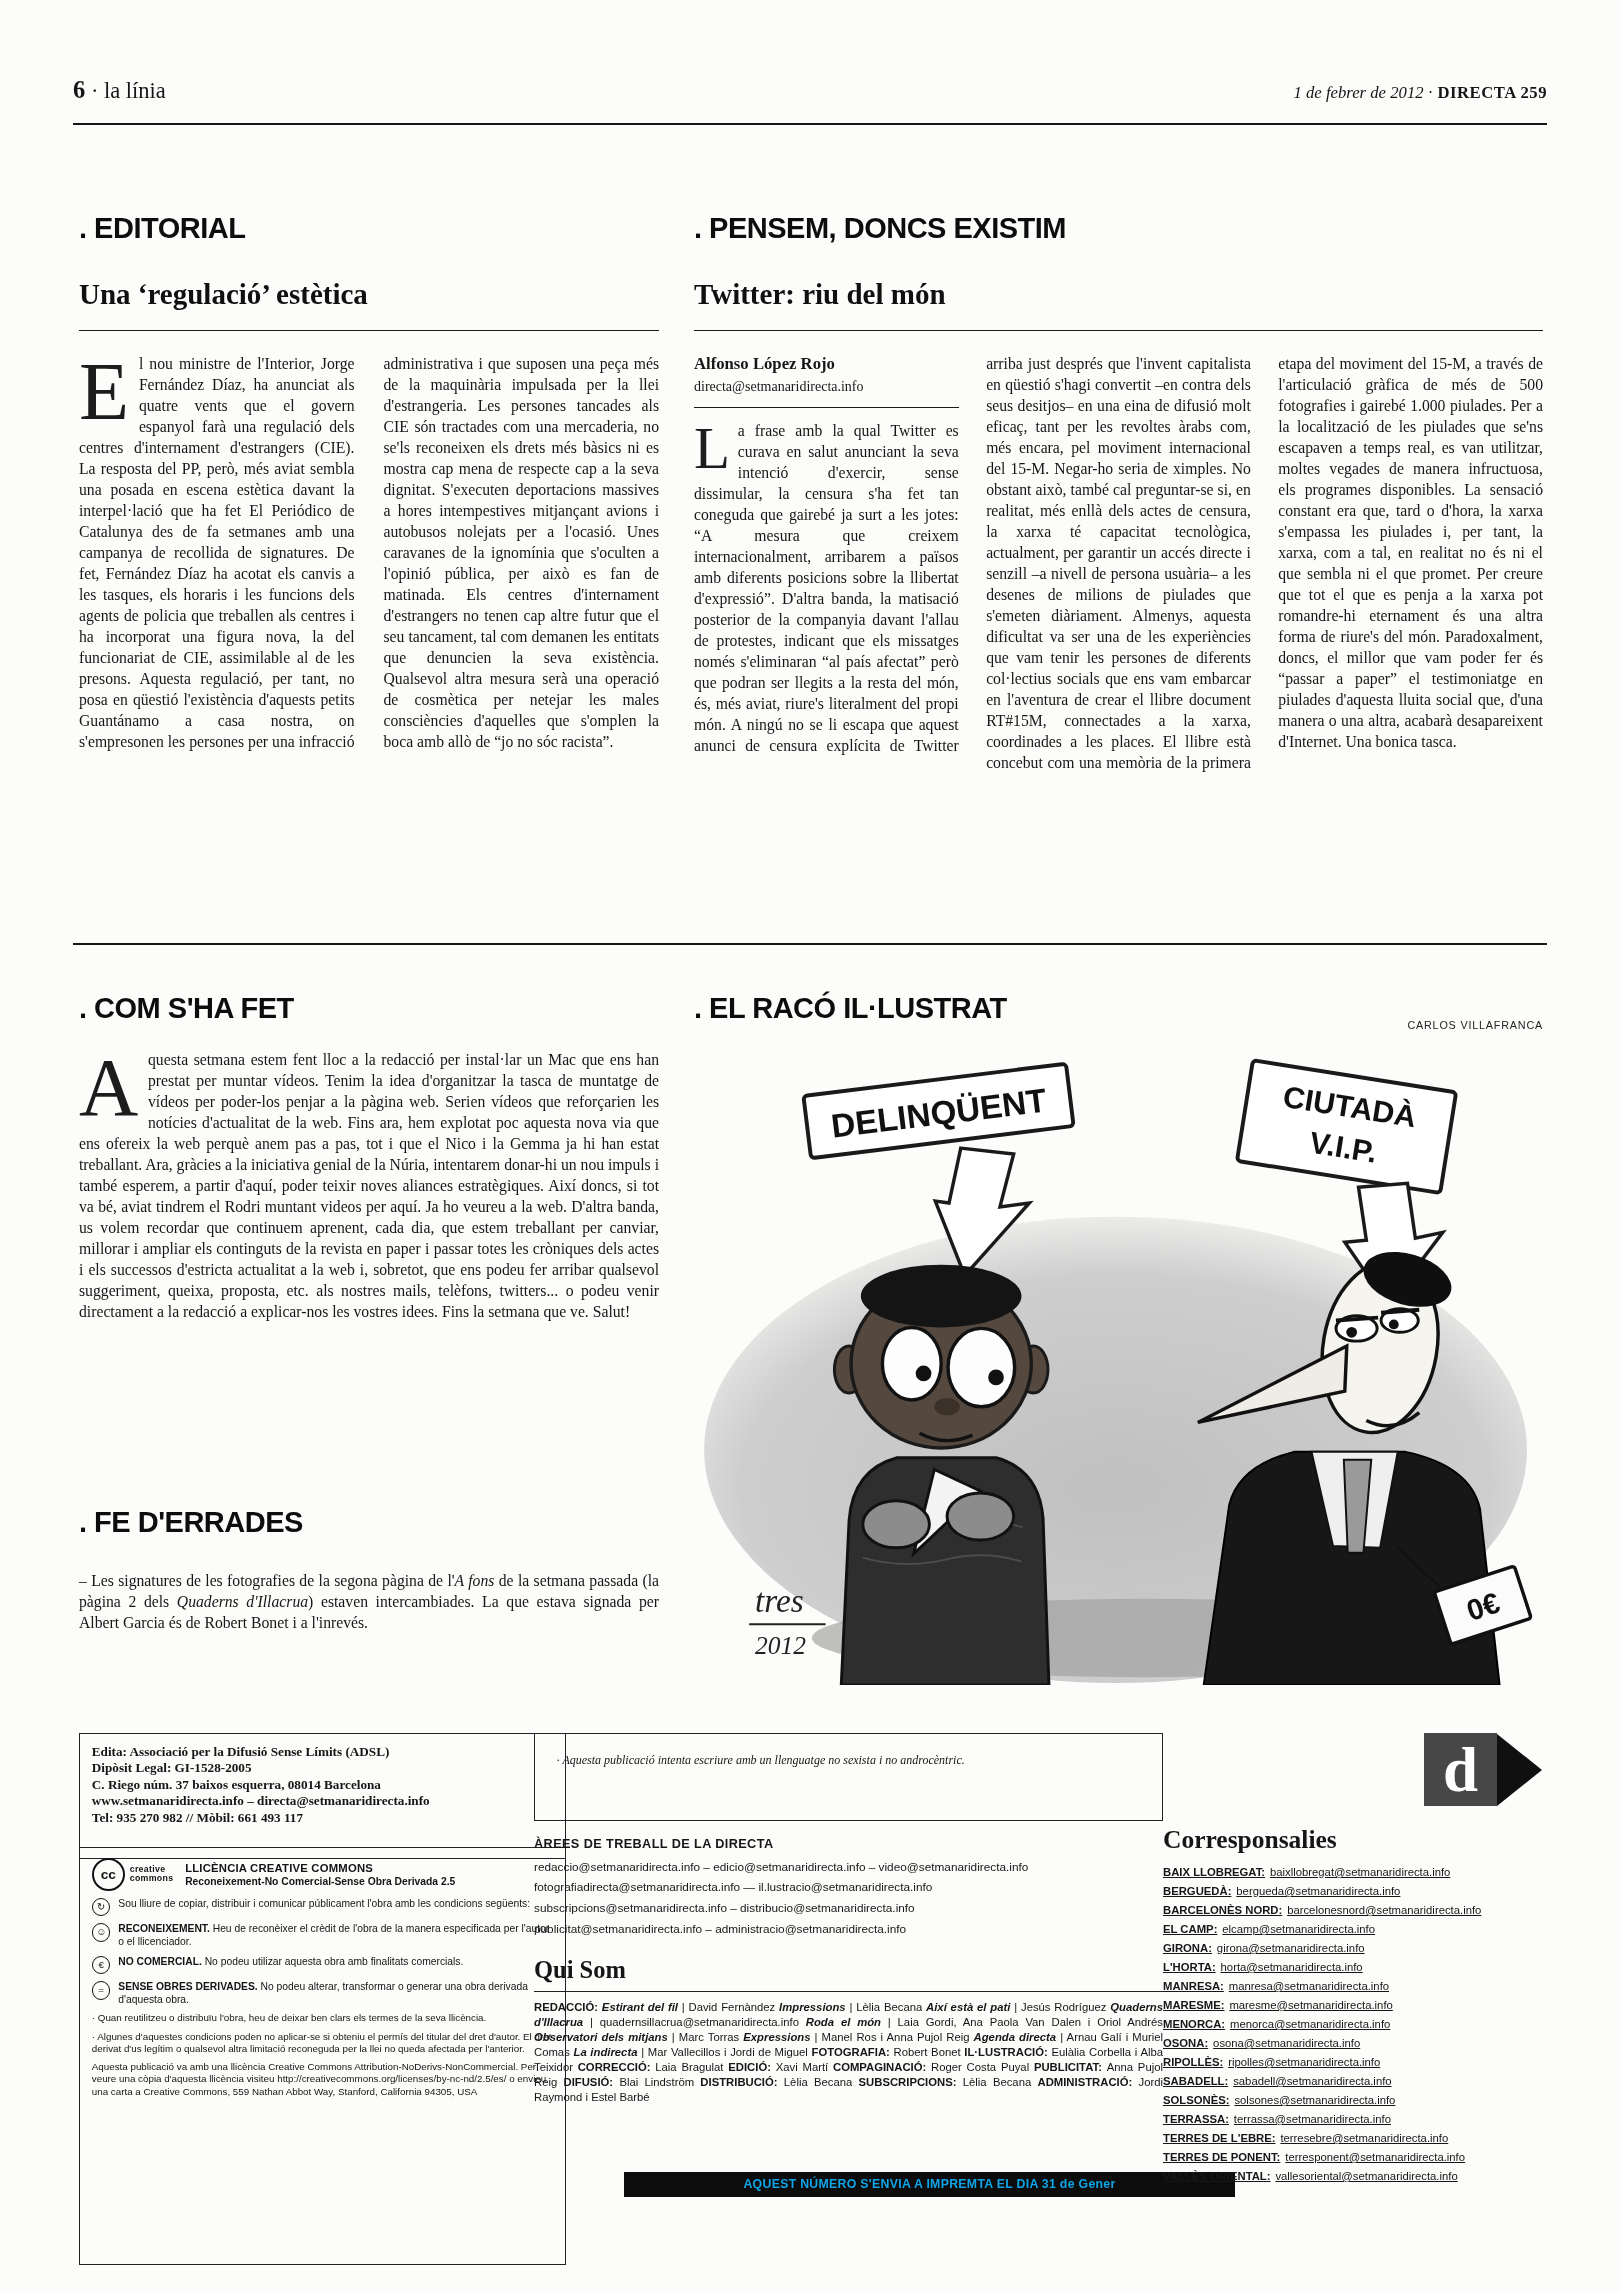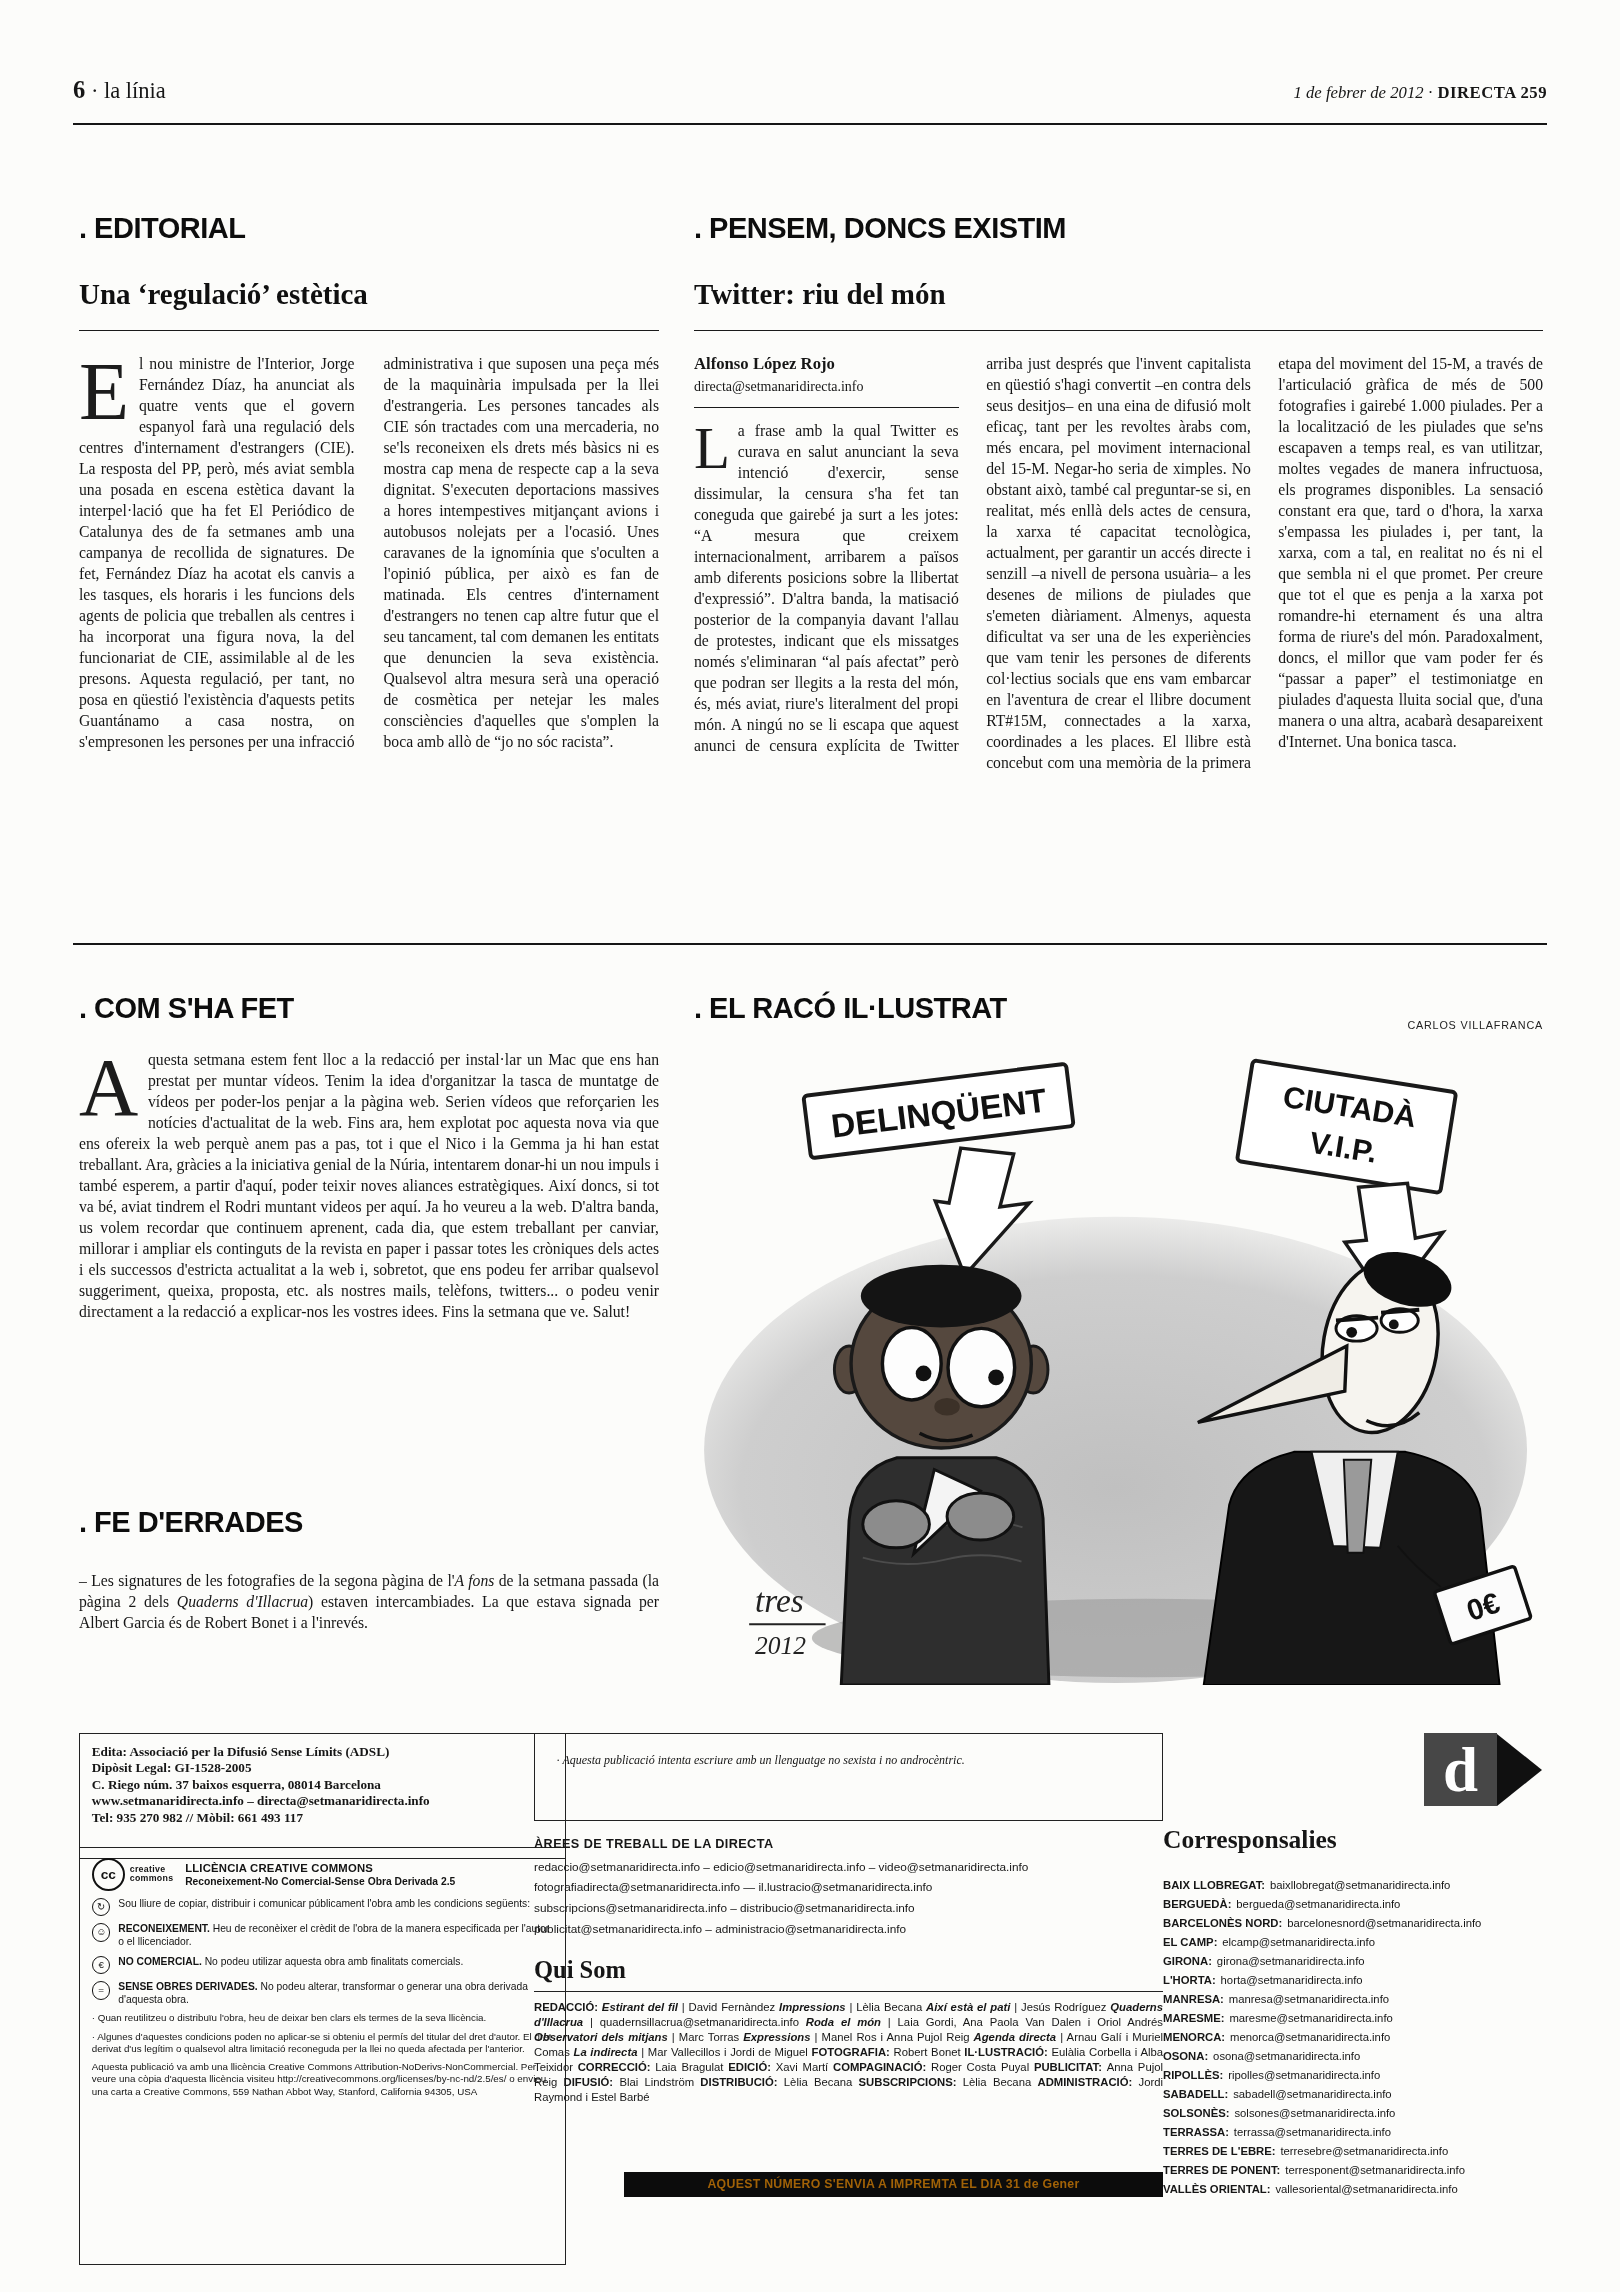--- a/index.html
+++ b/index.html
@@ -73,26 +73,26 @@
   .dlogo-d{color:#fff;font-weight:700;font-size:63px;line-height:71px;font-family:"Liberation Serif",serif;}
   .dlogo-arrow{width:0;height:0;border-top:36px solid transparent;border-bottom:36px solid transparent;
                border-left:45px solid #101010;}
   .arees{position:absolute;left:455px;top:104px;width:629px;}
   .arees-title{font-family:"Liberation Sans",sans-serif;font-weight:700;font-size:12.7px;letter-spacing:0.4px;}
   .arees-lines{margin-top:5.9px;font-family:"Liberation Sans",sans-serif;font-size:11.8px;line-height:20.6px;}
   .quisom{position:absolute;left:455px;top:223px;width:629px;}
   .quisom-title{font-weight:700;font-size:24.5px;border-bottom:1.5px solid #222;padding-bottom:7px;}
   .quisom-text{margin-top:7.8px;font-family:"Liberation Sans",sans-serif;font-size:11.3px;
                line-height:15px;text-align:justify;}
-  .printbar{position:absolute;left:545px;top:439px;width:539px;height:24.5px;background:#0c0c0c;color:#a16207;
+  .printbar{position:absolute;left:545px;top:439px;width:611px;height:24.5px;background:#0c0c0c;color:#0ea5e9;
             font-family:"Liberation Sans",sans-serif;font-weight:700;font-size:12.3px;letter-spacing:0.3px;
             display:flex;align-items:center;justify-content:center;}
   .corresp{position:absolute;left:1084px;top:92px;width:385px;}
   .corresp-title{font-weight:700;font-size:25.5px;}
-  .corresp-list{margin-top:21px;font-family:"Liberation Sans",sans-serif;font-size:11.3px;line-height:19px;}
+  .corresp-list{margin-top:8px;font-family:"Liberation Sans",sans-serif;font-size:11.3px;line-height:19px;text-decoration:underline;}
   .corr-region{font-weight:700;}
   .corr-email{margin-left:4.9px;}
 </style>
 </head>
 <body>
 
 <div class="page">
 
   <header class="masthead">
     <div class="mast-left">

